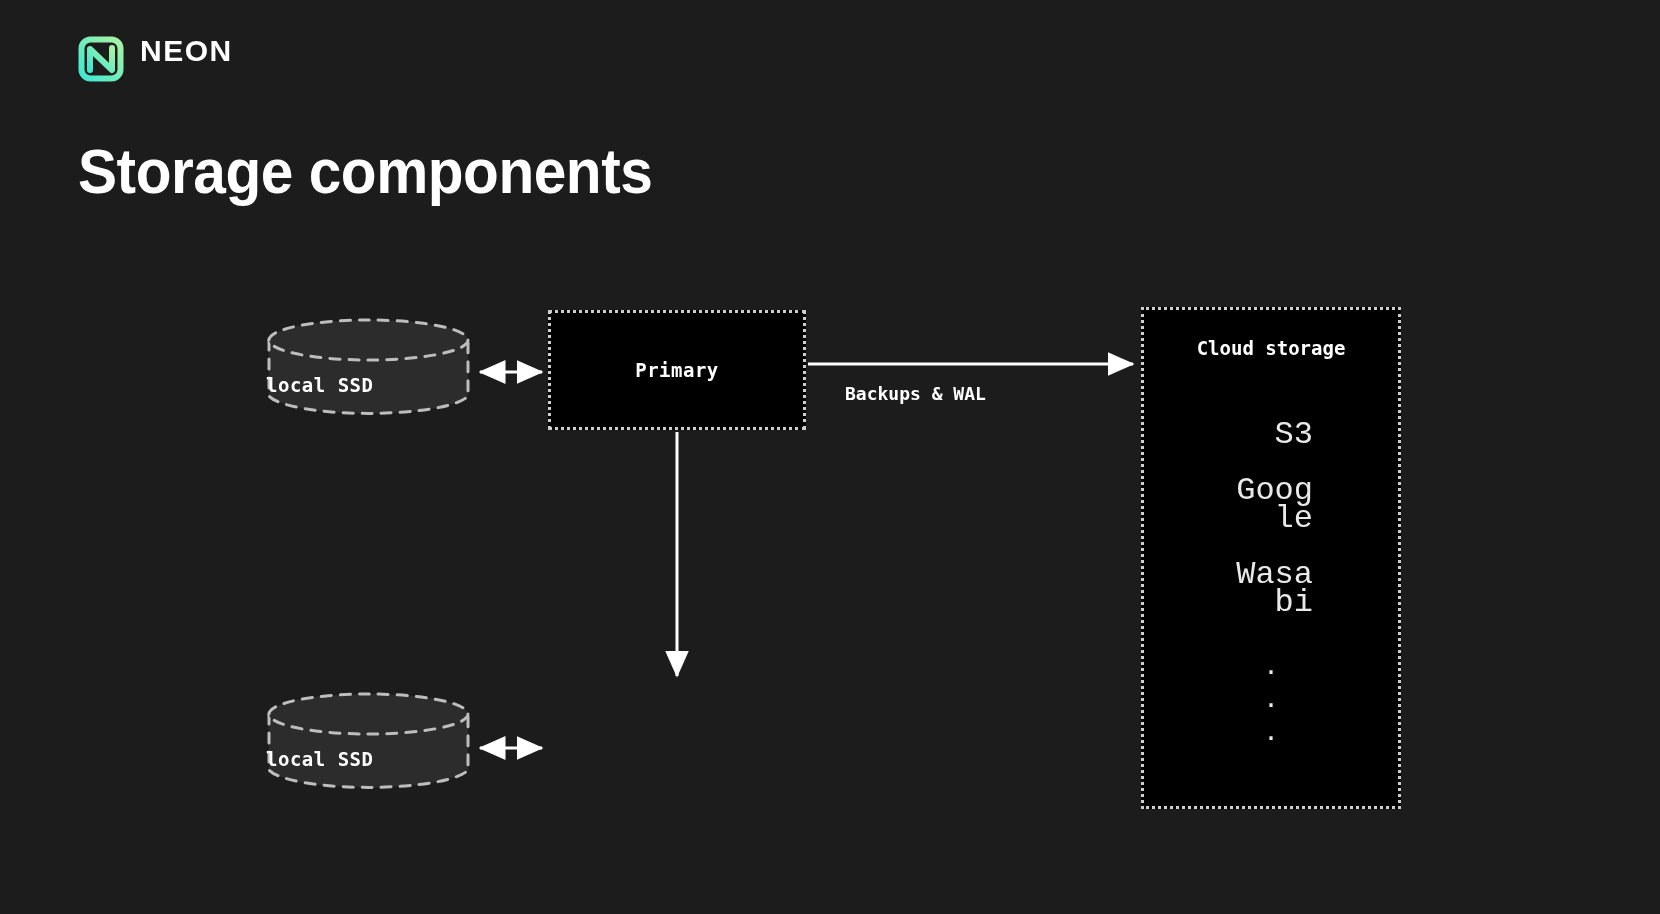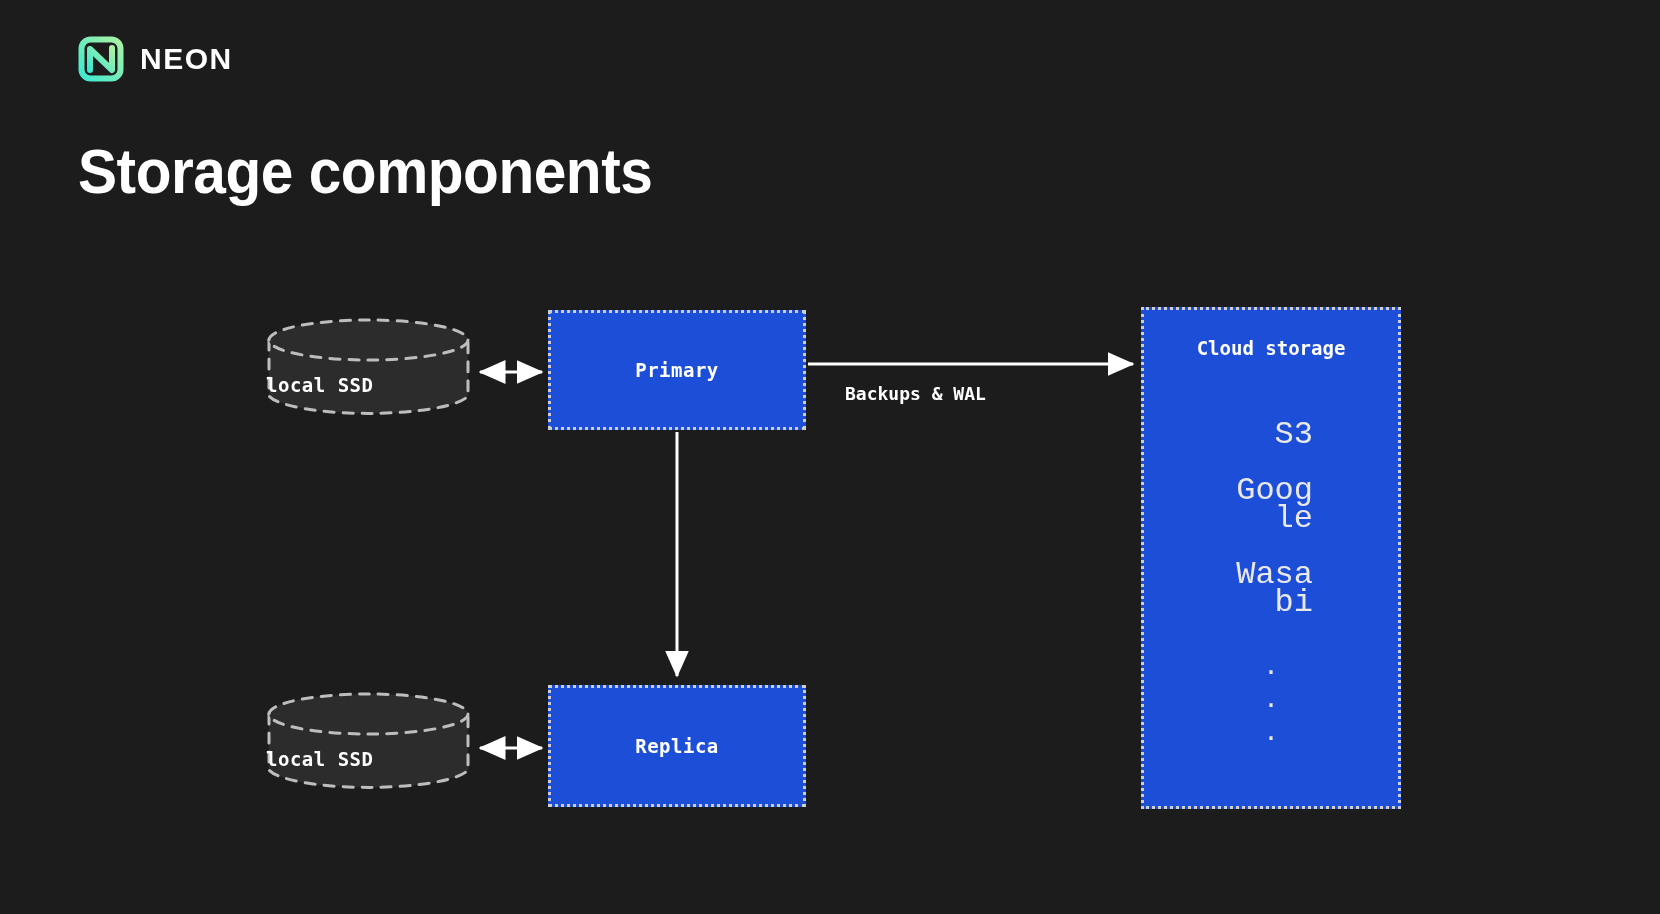--- a/index.html
+++ b/index.html
@@ -14,21 +14,21 @@
     font-family: "Liberation Sans", sans-serif;
     position: relative;
   }
 
   
   #logo-row {
     position: absolute;
     left: 78px;
     top: 36px;
     display: flex;
-    align-items: center;
+    align-items: flex-start;
     gap: 16px;
   }
   #logo-mark {
     width: 46px;
     height: 46px;
     display: block;
   }
   #logo-word {
     color: #ffffff;
     font-size: 30px;
@@ -57,21 +57,21 @@
   #diagram {
     position: absolute;
     left: 0;
     top: 0;
     width: 1660px;
     height: 914px;
   }
 
   .node-box {
     position: absolute;
-    background: #1d4ed8;
+    background: #000000;
     border: 3px dotted #cfcfcf;
     box-sizing: border-box;
     display: flex;
     align-items: center;
     justify-content: center;
   }
   .node-label {
     color: #ffffff;
     font-family: "DejaVu Sans Mono", monospace;
     font-weight: 700;
@@ -217,23 +217,20 @@
   </div>
 
   <div class="cylinder" id="ssd-bottom">
     <svg class="cyl-svg" width="205" height="100" viewBox="0 0 205 100">
       <path d="M3,22 L3,78 A101,21 0 0 0 202,78 L202,22" fill="#2c2c2c" stroke="#bdbdbd" stroke-width="3" stroke-dasharray="10 9" stroke-linecap="round"></path>
       <ellipse cx="102.5" cy="22" rx="99.5" ry="20" fill="#2c2c2c" stroke="#bdbdbd" stroke-width="3" stroke-dasharray="10 9" stroke-linecap="round"></ellipse>
     </svg>
     <div class="cyl-label">local SSD</div>
   </div>
 
-  <div class="node-box" id="replica-box">
-    <span class="node-label">Replica</span>
-  </div>
 
   <div class="node-box" id="cloud-box">
     <div id="cloud-title">Cloud storage</div>
     <div id="cloud-list">
       <div class="cloud-item">S3</div>
       <div class="cloud-item">Google</div>
       <div class="cloud-item">Wasabi</div>
       <div class="cloud-dots">
         <span class="cloud-dot">.</span>
         <span class="cloud-dot">.</span>

